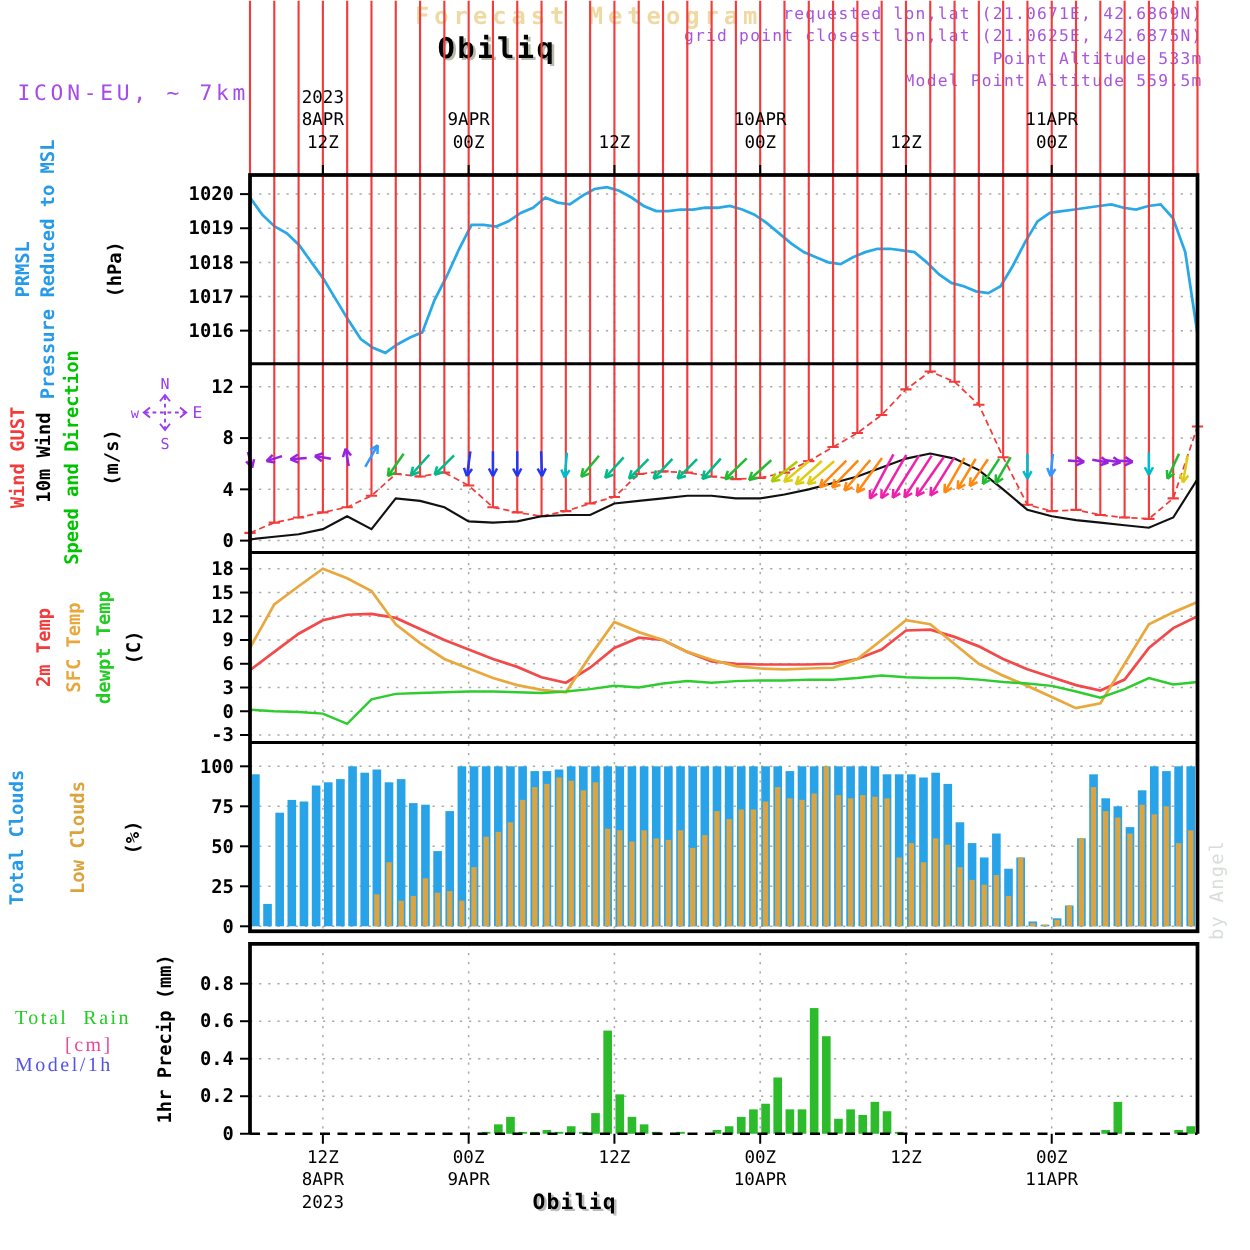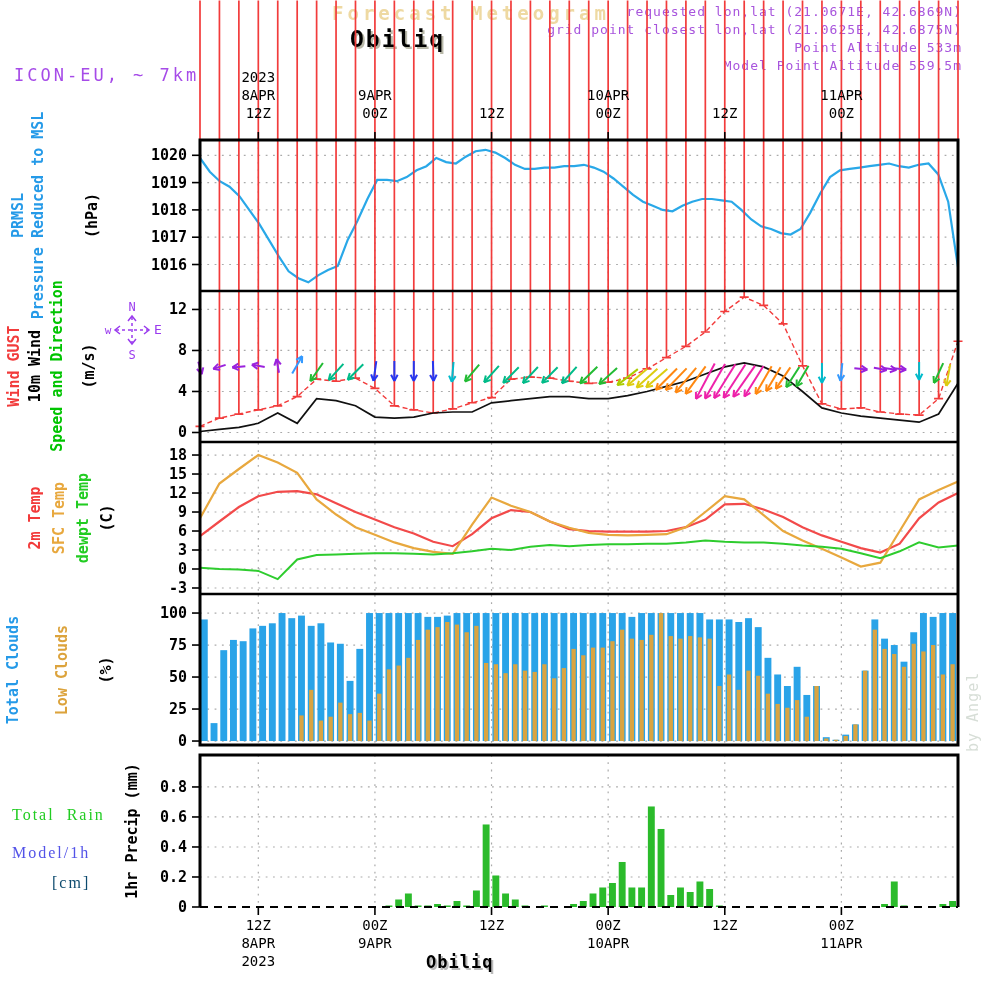--- a/index.html
+++ b/index.html
@@ -8,21 +8,21 @@
   .hdr-title{position:absolute;left:332px;top:2px;font-size:19px;letter-spacing:4px;
              color:#eed9a2;font-weight:bold;}
   .hdr-station{position:absolute;left:350px;top:26px;font-size:23px;font-weight:bold;
                letter-spacing:2px;color:#000;text-shadow:2px 2px 0 #b9b9a9;}
   .hdr-info{position:absolute;right:38px;top:3px;text-align:right;font-size:13px;
             line-height:18px;color:#a855dd;letter-spacing:1px;}
   .hdr-model{position:absolute;left:14px;top:36px;font-size:17px;letter-spacing:3px;color:#a64be8;margin-top:29px;}
   .p5lab{position:absolute;font-size:16px;letter-spacing:2px;white-space:pre;font-family:Liberation Serif, serif;}
   .lab-rain{left:12px;top:806px;color:#22cc22;}
   .lab-snow{left:12px;top:844px;color:#5353e8;}
-  .lab-cm{left:52px;top:874px;color:#0c4a6e;}
+  .lab-cm{left:52px;top:828px;color:#ec4899;}
   .footer-station{position:absolute;left:426px;top:952px;font-size:17px;font-weight:bold;
                   letter-spacing:1px;color:#000;text-shadow:2px 2px 0 #bbb;}
   .watermark{position:absolute;left:964px;top:632px;width:22px;height:120px;
              writing-mode:vertical-rl;transform:rotate(180deg);color:#d7ded7;font-size:15px;letter-spacing:1px;}
   svg{position:absolute;left:0;top:0;}
 </style>
 </head>
 <body>
 
 <div id="page">

